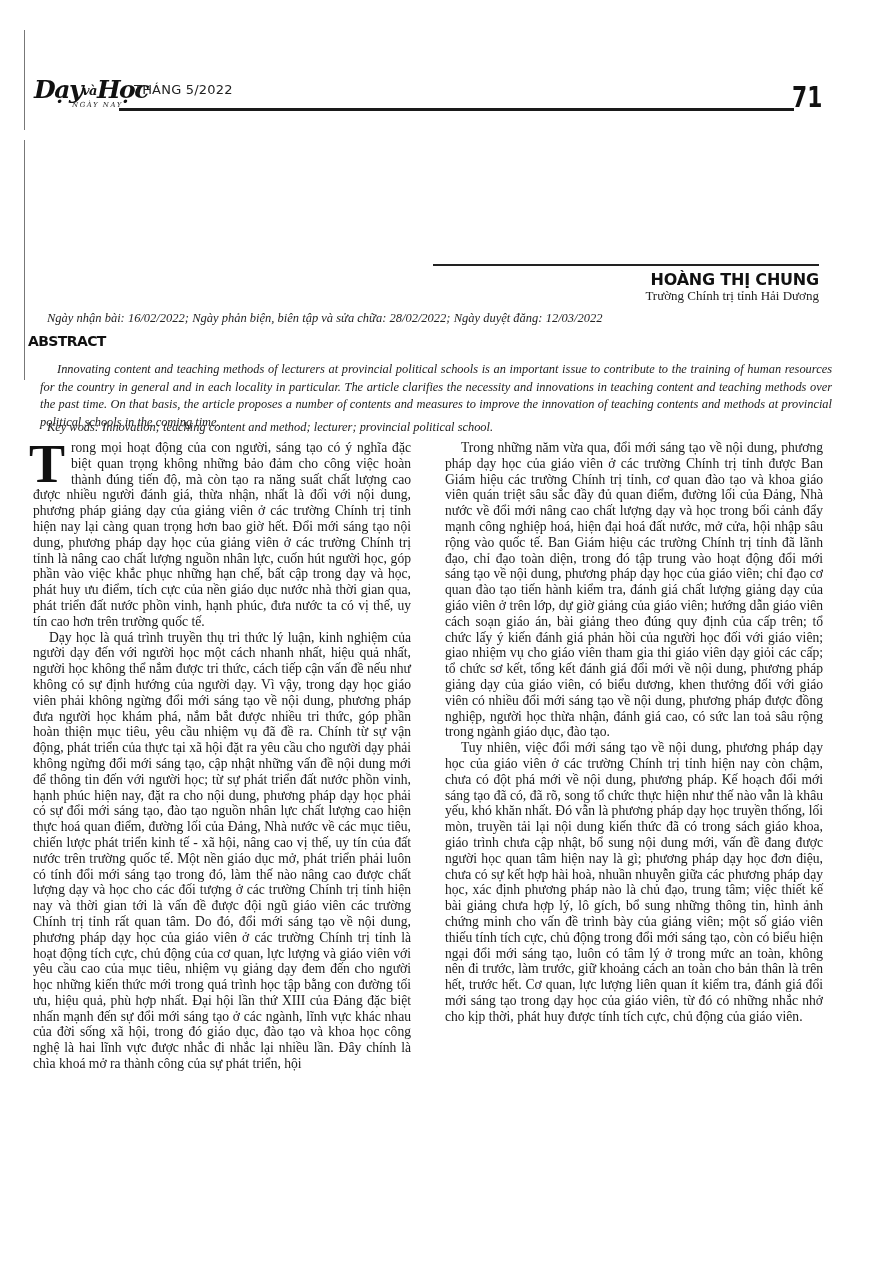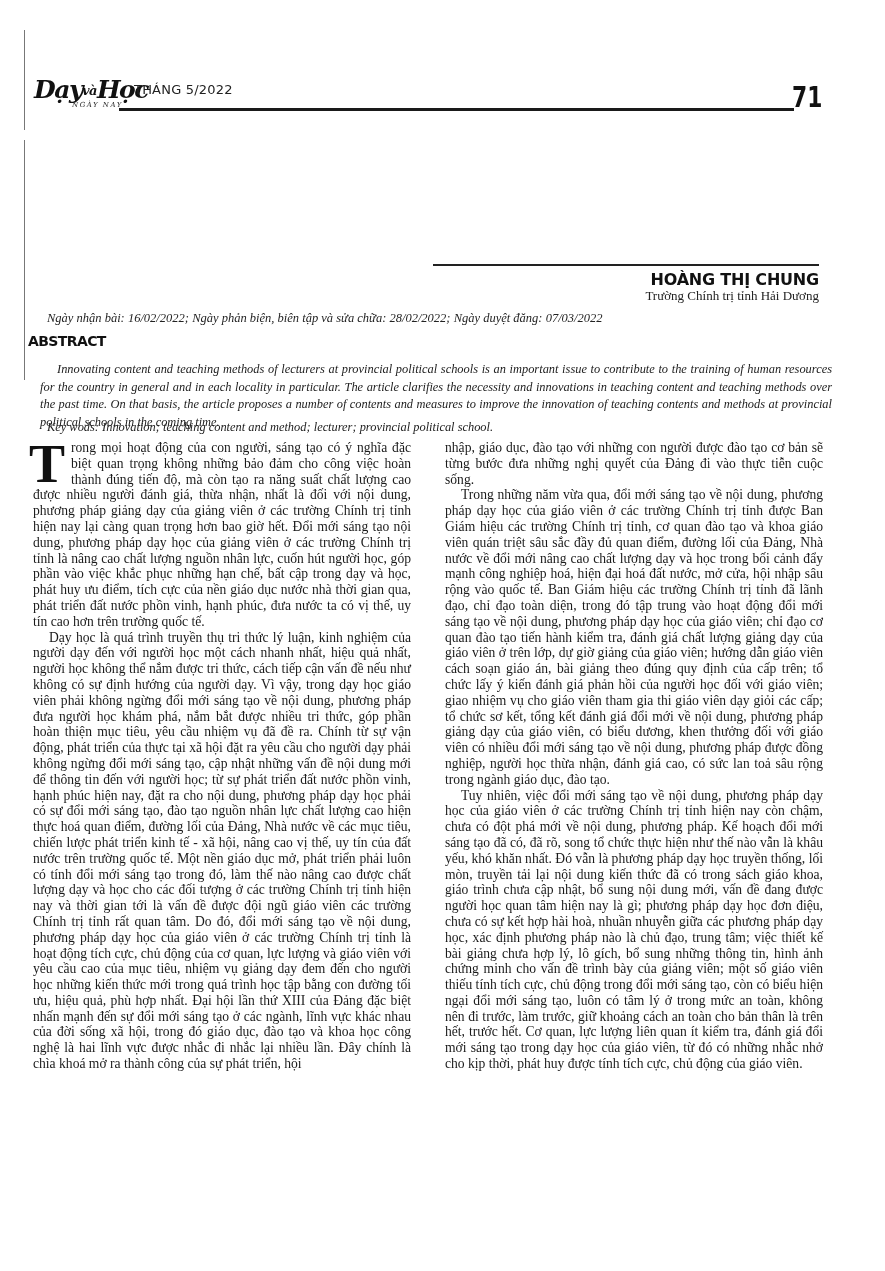--- a/index.html
+++ b/index.html
@@ -48,29 +48,28 @@
     <div class="issue">THÁNG 5/2022</div>
     <div class="header-rule"></div>
     <div class="page-number">71</div>
   </div>
 
 
   <div class="author-rule"></div>
   <div class="author">HOÀNG THỊ CHUNG</div>
   <div class="affil">Trường Chính trị tỉnh Hải Dương</div>
 
-  <div class="dates">Ngày nhận bài: 16/02/2022; Ngày phản biện, biên tập và sửa chữa: 28/02/2022; Ngày duyệt đăng: 07/03/2022</div>
+  <div class="dates">Ngày nhận bài: 16/02/2022; Ngày phản biện, biên tập và sửa chữa: 28/02/2022; Ngày duyệt đăng: 12/03/2022</div>
 
   <div class="abstract-h">ABSTRACT</div>
   <p class="abstract-body">Innovating content and teaching methods of lecturers at provincial political schools is an important issue to contribute to the training of human resources for the country in general and in each locality in particular. The article clarifies the necessity and innovations in teaching content and teaching methods over the past time. On that basis, the article proposes a number of contents and measures to improve the innovation of teaching contents and methods at provincial political schools in the coming time.</p>
   <div class="keywords">Key wods: Innovation; teaching content and method; lecturer; provincial political school.</div>
 
   <div class="col col-left">
     <p class="noindent"><span class="dropcap">T</span><span>rong mọi hoạt động của con người, sáng tạo có ý nghĩa đặc biệt quan trọng không những bảo đảm cho công việc hoàn thành đúng tiến độ, mà còn tạo ra năng suất chất lượng cao được nhiều người đánh giá, thừa nhận, nhất là đối với nội dung, phương pháp giảng dạy của giảng viên ở các trường Chính trị tỉnh hiện nay lại càng quan trọng hơn bao giờ hết. Đổi mới sáng tạo nội dung, phương pháp dạy học của giảng viên ở các trường Chính trị tỉnh là nâng cao chất lượng nguồn nhân lực, cuốn hút người học, góp phần vào việc khắc phục những hạn chế, bất cập trong dạy và học, phát huy ưu điểm, tích cực của nền giáo dục nước nhà thời gian qua, phát triển đất nước phồn vinh, hạnh phúc, đưa nước ta có vị thế, uy tín cao hơn trên trường quốc tế.</span></p>
     <p>Dạy học là quá trình truyền thụ tri thức lý luận, kinh nghiệm của người dạy đến với người học một cách nhanh nhất, hiệu quả nhất, người học không thể nắm được tri thức, cách tiếp cận vấn đề nếu như không có sự định hướng của người dạy. Vì vậy, trong dạy học giáo viên phải không ngừng đổi mới sáng tạo về nội dung, phương pháp đưa người học khám phá, nắm bắt được nhiều tri thức, góp phần hoàn thiện mục tiêu, yêu cầu nhiệm vụ đã đề ra. Chính từ sự vận động, phát triển của thực tại xã hội đặt ra yêu cầu cho người dạy phải không ngừng đổi mới sáng tạo, cập nhật những vấn đề nội dung mới để thông tin đến với người học; từ sự phát triển đất nước phồn vinh, hạnh phúc hiện nay, đặt ra cho nội dung, phương pháp dạy học phải có sự đổi mới sáng tạo, đào tạo nguồn nhân lực chất lượng cao hiện thực hoá quan điểm, đường lối của Đảng, Nhà nước về các mục tiêu, chiến lược phát triển kinh tế - xã hội, nâng cao vị thế, uy tín của đất nước trên trường quốc tế. Một nền giáo dục mở, phát triển phải luôn có tính đổi mới sáng tạo trong đó, làm thế nào nâng cao được chất lượng dạy và học cho các đối tượng ở các trường Chính trị tỉnh hiện nay và thời gian tới là vấn đề được đội ngũ giáo viên các trường Chính trị tỉnh rất quan tâm. Do đó, đổi mới sáng tạo về nội dung, phương pháp dạy học của giáo viên ở các trường Chính trị tỉnh là hoạt động tích cực, chủ động của cơ quan, lực lượng và giáo viên với yêu cầu cao của mục tiêu, nhiệm vụ giảng dạy đem đến cho người học những kiến thức mới trong quá trình học tập bằng con đường tối ưu, hiệu quả, phù hợp nhất. Đại hội lần thứ XIII của Đảng đặc biệt nhấn mạnh đến sự đổi mới sáng tạo ở các ngành, lĩnh vực khác nhau của đời sống xã hội, trong đó giáo dục, đào tạo và khoa học công nghệ là hai lĩnh vực được nhắc đi nhắc lại nhiều lần. Đây chính là chìa khoá mở ra thành công của sự phát triển, hội</p>
   </div>
 
   <div class="col col-right">
-    <p class="noindent">nhập, giáo dục, đào tạo với những con người được đào tạo cơ bản sẽ từng bước đưa những nghị quyết của Đảng đi vào thực tiễn cuộc sống.</p>
     <p>Trong những năm vừa qua, đổi mới sáng tạo về nội dung, phương pháp dạy học của giáo viên ở các trường Chính trị tỉnh được Ban Giám hiệu các trường Chính trị tỉnh, cơ quan đào tạo và khoa giáo viên quán triệt sâu sắc đầy đủ quan điểm, đường lối của Đảng, Nhà nước về đổi mới nâng cao chất lượng dạy và học trong bối cảnh đẩy mạnh công nghiệp hoá, hiện đại hoá đất nước, mở cửa, hội nhập sâu rộng vào quốc tế. Ban Giám hiệu các trường Chính trị tỉnh đã lãnh đạo, chỉ đạo toàn diện, trong đó tập trung vào hoạt động đổi mới sáng tạo về nội dung, phương pháp dạy học của giáo viên; chỉ đạo cơ quan đào tạo tiến hành kiểm tra, đánh giá chất lượng giảng dạy của giáo viên ở trên lớp, dự giờ giảng của giáo viên; hướng dẫn giáo viên cách soạn giáo án, bài giảng theo đúng quy định của cấp trên; tổ chức lấy ý kiến đánh giá phản hồi của người học đối với giáo viên; giao nhiệm vụ cho giáo viên tham gia thi giáo viên dạy giỏi các cấp; tổ chức sơ kết, tổng kết đánh giá đổi mới về nội dung, phương pháp giảng dạy của giáo viên, có biểu dương, khen thưởng đối với giáo viên có nhiều đổi mới sáng tạo về nội dung, phương pháp được đồng nghiệp, người học thừa nhận, đánh giá cao, có sức lan toả sâu rộng trong ngành giáo dục, đào tạo.</p>
     <p>Tuy nhiên, việc đổi mới sáng tạo về nội dung, phương pháp dạy học của giáo viên ở các trường Chính trị tỉnh hiện nay còn chậm, chưa có đột phá mới về nội dung, phương pháp. Kế hoạch đổi mới sáng tạo đã có, đã rõ, song tổ chức thực hiện như thế nào vẫn là khâu yếu, khó khăn nhất. Đó vẫn là phương pháp dạy học truyền thống, lối mòn, truyền tải lại nội dung kiến thức đã có trong sách giáo khoa, giáo trình chưa cập nhật, bổ sung nội dung mới, vấn đề đang được người học quan tâm hiện nay là gì; phương pháp dạy học đơn điệu, chưa có sự kết hợp hài hoà, nhuần nhuyễn giữa các phương pháp dạy học, xác định phương pháp nào là chủ đạo, trung tâm; việc thiết kế bài giảng chưa hợp lý, lô gích, bổ sung những thông tin, hình ảnh chứng minh cho vấn đề trình bày của giảng viên; một số giáo viên thiếu tính tích cực, chủ động trong đổi mới sáng tạo, còn có biểu hiện ngại đổi mới sáng tạo, luôn có tâm lý ở trong mức an toàn, không nên đi trước, làm trước, giữ khoảng cách an toàn cho bản thân là trên hết, trước hết. Cơ quan, lực lượng liên quan ít kiểm tra, đánh giá đổi mới sáng tạo trong dạy học của giáo viên, từ đó có những nhắc nhở cho kịp thời, phát huy được tính tích cực, chủ động của giáo viên.</p>
   </div>
 </div>
 
 </body></html>

